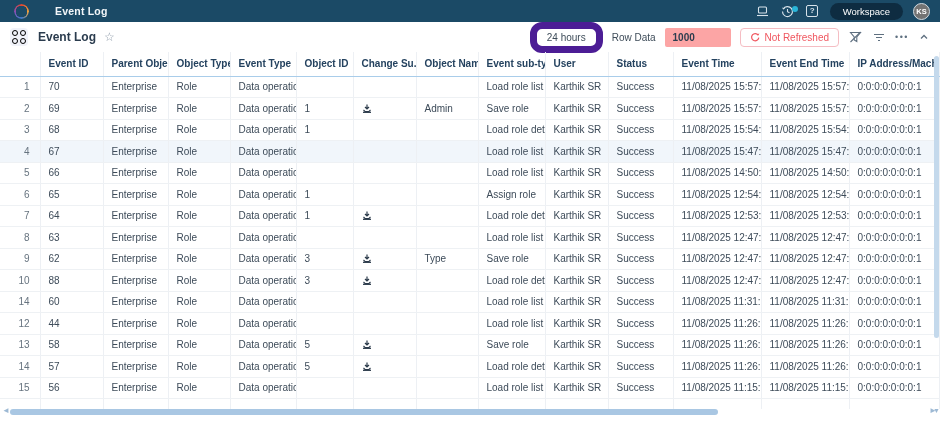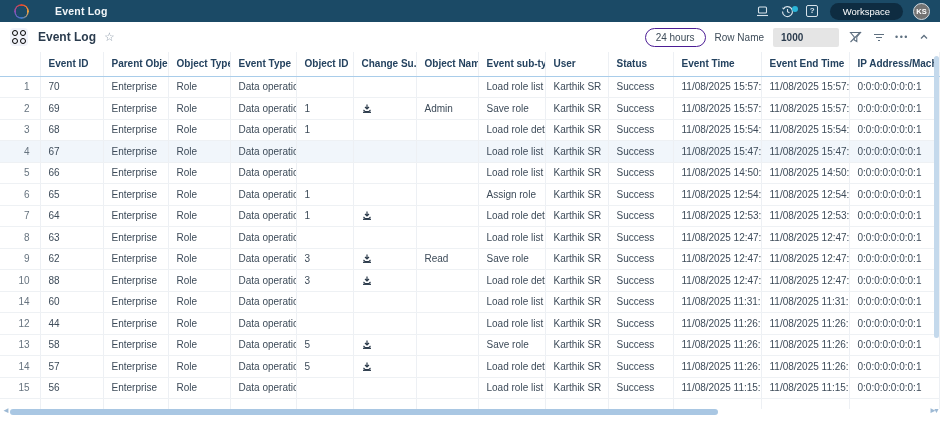--- a/index.html
+++ b/index.html
@@ -32,24 +32,24 @@
     display:flex; align-items:center; padding:0 10px; }
   .grid-icon { width:18px; height:18px; border-radius:4px; background:#f0f2f9;
     display:grid; grid-template-columns:7px 7px; grid-template-rows:7px 7px;
     place-content:center; gap:1px; cursor:pointer; }
   .grid-icon i { width:6px; height:6px; border-radius:50%; border:1.6px solid; }
   .gi-tl { border-color:#e8566a; } .gi-tr { border-color:#f08ca8; }
   .gi-bl { border-color:#5b6fe6; } .gi-br { border-color:#e8566a; }
   .page-title { font-size:12px; font-weight:bold; color:#2b3c4e; margin-left:10px; }
   .star { color:#909dab; font-size:12px; margin-left:8px; cursor:pointer; }
   .toolbar-right { margin-left:auto; display:flex; align-items:center; gap:9px; }
-  .pill { border:1px solid #4c1d95; border-radius:12px; padding:3px 10px;
+  .pill { border:7px solid #4c1d95; border-radius:12px; padding:3px 10px;
     font-size:10px; color:#3e4c59; background:#fff; cursor:pointer; font-family:inherit; }
   .rl-label { font-size:10px; color:#3e4c59; }
-  .rl-input { width:66px; background:#e5e5e5; border:none; border-radius:2px;
+  .rl-input { width:66px; background:#fca5a5; border:none; border-radius:2px;
     font-size:10px; font-weight:bold; color:#2b3c4e; padding:4px 8px; font-family:inherit; }
   .refresh-pill { display:flex; align-items:center; gap:5px; border:1px solid #f5bdc3;
     border-radius:4px; padding:3px 9px; cursor:pointer; background:#fff; font-family:inherit; }
   .refresh-pill span { font-size:10px; color:#f0565f; }
   .icon-btn { display:flex; align-items:center; justify-content:center; cursor:pointer; padding:0 1px; }
   .dots { color:#5f7080; font-size:9px; letter-spacing:1.5px; cursor:pointer; }
 
   
   .table-wrap { position:absolute; top:52px; left:0; right:0; }
   table { border-collapse:collapse; table-layout:fixed; width:940px; }
@@ -109,22 +109,29 @@
       <i class="gi-tl"></i>
         <i class="gi-tr"></i>
         <i class="gi-bl"></i>
         <i class="gi-br"></i>
     </span>
     <span class="page-title">Event Log</span>
     <span class="star">☆</span>
 
     <div class="toolbar-right">
       <button class="pill">24 hours</button>
-      <span class="rl-label">Row Name</span>
+      <span class="rl-label">Row Data</span>
       <input class="rl-input" value="1000" style="">
+      <button class="refresh-pill">
+        <svg width="10" height="10" viewBox="0 0 10 10">
+            <path d="M8.2 3.2 A3.6 3.6 0 1 0 8.8 5.6" fill="none" stroke="#f0565f" stroke-width="1.2"></path>
+            <path d="M9.4 1.4 L8.3 3.6 L6.2 2.6 Z" fill="#f0565f"></path>
+          </svg>
+        <span>Not Refreshed</span>
+      </button>
       <span class="icon-btn">
         <svg width="13" height="12" viewBox="0 0 13 12">
             <path d="M1.5 1.5 H11.5 L7.8 6 V10.5 L5.2 9 V6 Z" fill="none" stroke="#5f7080" stroke-width="1.1"></path>
             <path d="M1.5 11 L11.5 1" stroke="#5f7080" stroke-width="1.1"></path>
           </svg>
       </span>
       <span class="icon-btn">
         <svg width="12" height="11" viewBox="0 0 12 11">
             <path d="M1 2.5 H11 M3 5.5 H9 M5 8.5 H7" stroke="#5f7080" stroke-width="1.2"></path>
           </svg>
@@ -316,21 +323,21 @@
             <td>62</td>
             <td>Enterprise</td>
             <td>Role</td>
             <td>Data operation</td>
             <td>3</td>
             <td><span class="dl-icon"><svg width="10" height="9" viewBox="0 0 10 9">
                   <path d="M5 0.5 V4.5 M3 3 L5 5 L7 3" fill="none" stroke="#2b3a4a" stroke-width="1.2"></path>
                   <path d="M1.5 6 L3 7.5 H7 L8.5 6" fill="none" stroke="#2b3a4a" stroke-width="1.1"></path>
                   <path d="M1 8.3 H9" stroke="#2b3a4a" stroke-width="1.3"></path>
                 </svg></span></td>
-            <td>Read</td>
+            <td>Type</td>
             <td>Save role</td>
             <td>Karthik SR</td>
             <td>Success</td>
             <td>11/08/2025 12:47:39</td>
             <td>11/08/2025 12:47:39</td>
             <td>0:0:0:0:0:0:0:1</td>
           </tr>
           <tr>
             <td class="rownum">10</td>
             <td>88</td>

